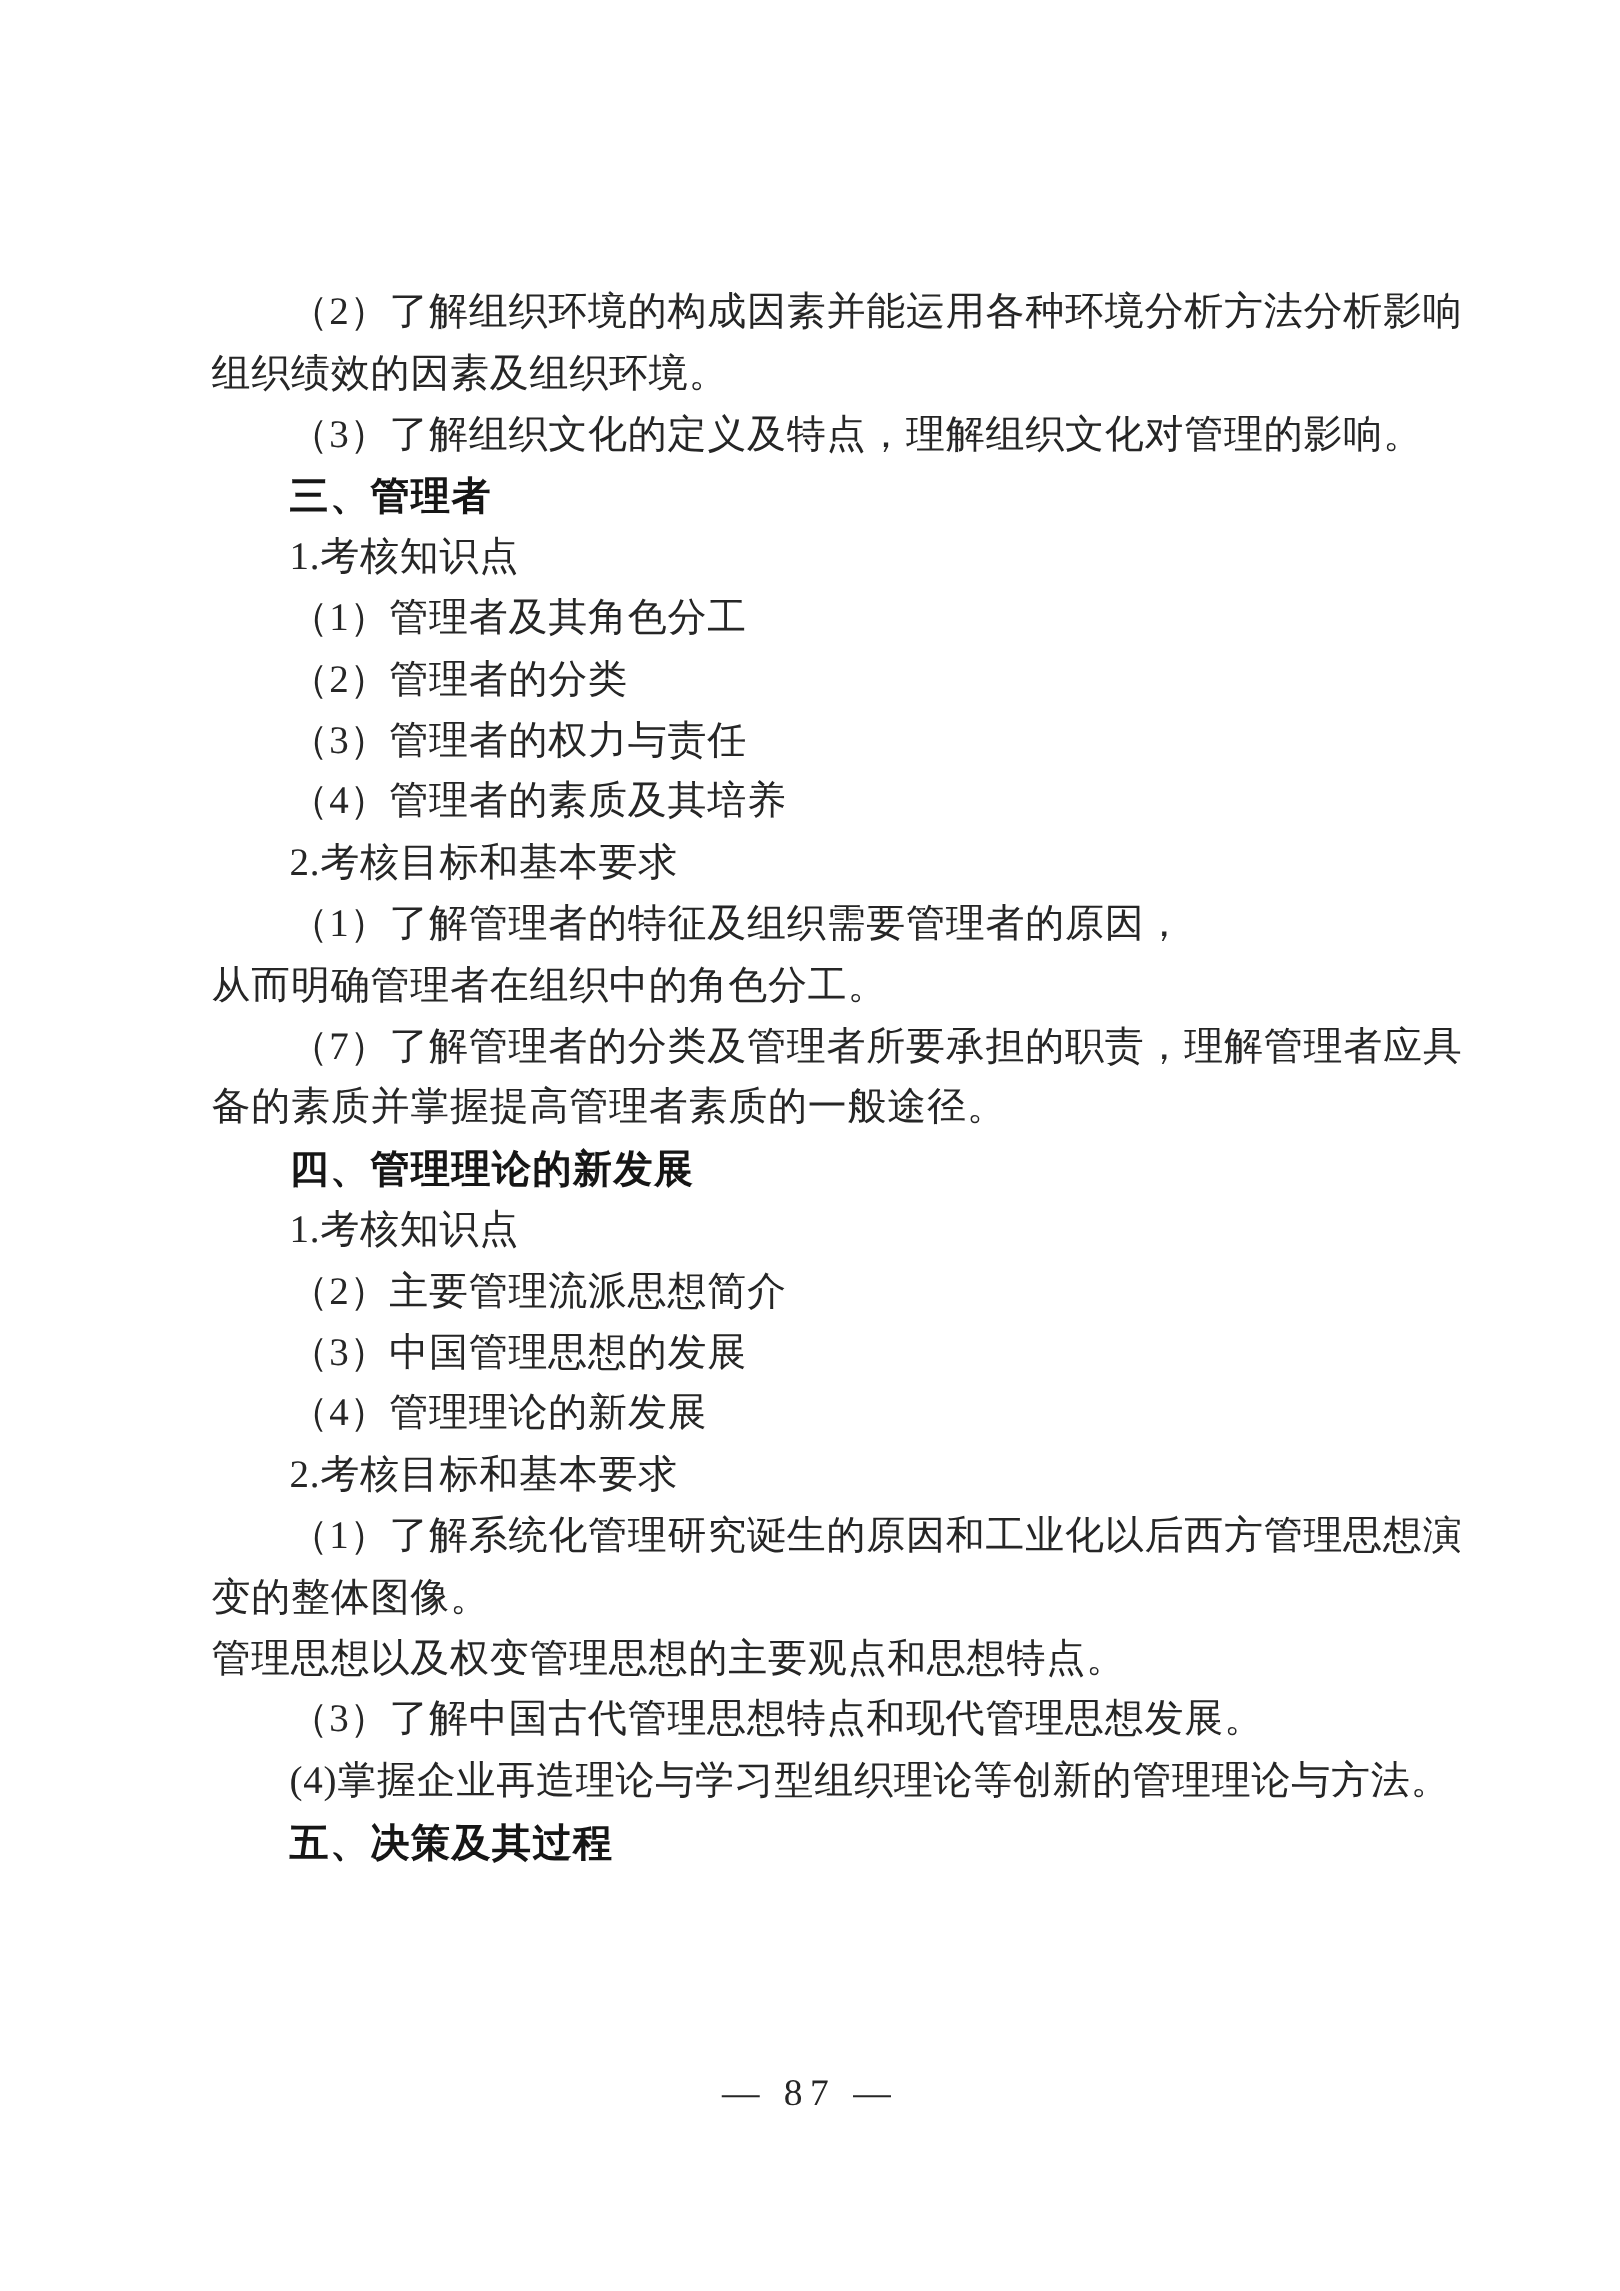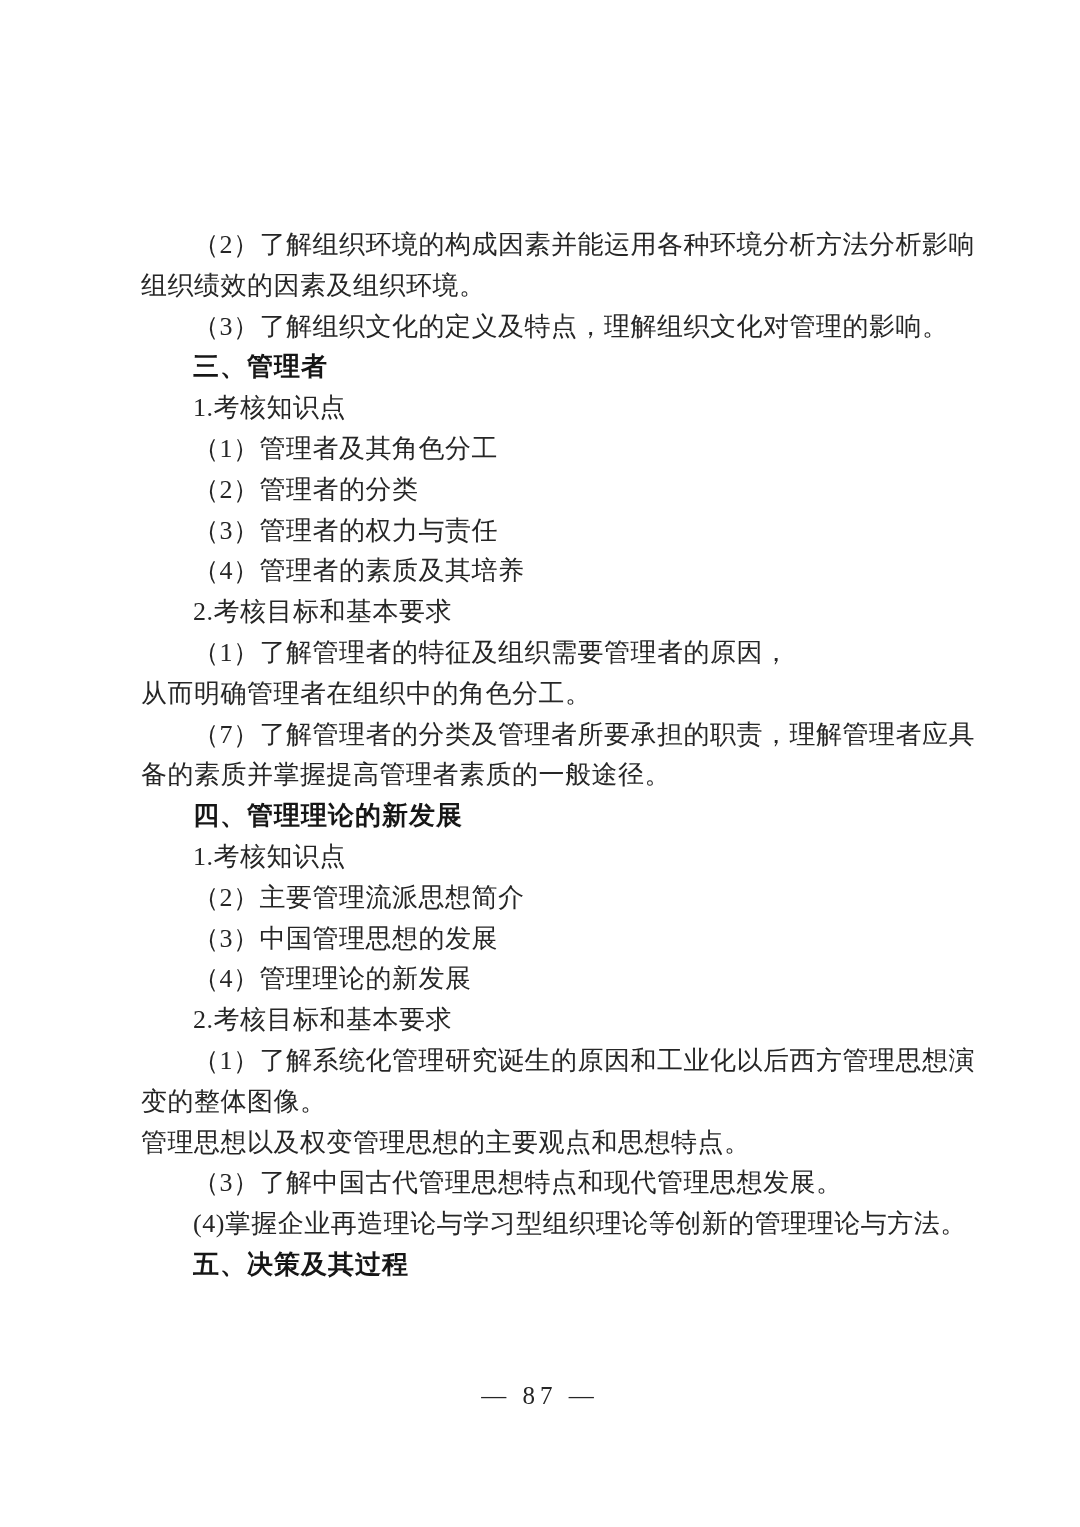--- a/index.html
+++ b/index.html
@@ -12,39 +12,38 @@
     width: 1080px;
     height: 1527px;
     background: #ffffff;
     overflow: hidden;
   }
   .content {
     position: absolute;
     left: 141px;
     top: 188px;
     width: 860px;
-    margin-top: 37px;
   }
   .ln {
     font-family: "Liberation Serif", "DejaVu Serif", serif;
     font-size: 26px;
     line-height: 40.8px;
     height: 40.8px;
     color: #262626;
     letter-spacing: 0.5px;
     white-space: nowrap;
   }
   .indent {
     text-indent: 52px;
   }
   .flush {
     text-indent: 0;
   }
   .heading {
-    font-family: Liberation Serif, serif;
+    font-family: Liberation Sans, sans-serif;
     font-weight: 700;
     color: #161616;
     text-indent: 52px;
     letter-spacing: 1px;
   }
   .page-number {
     position: absolute;
     left: 0;
     top: 1382px;
     width: 100%;

